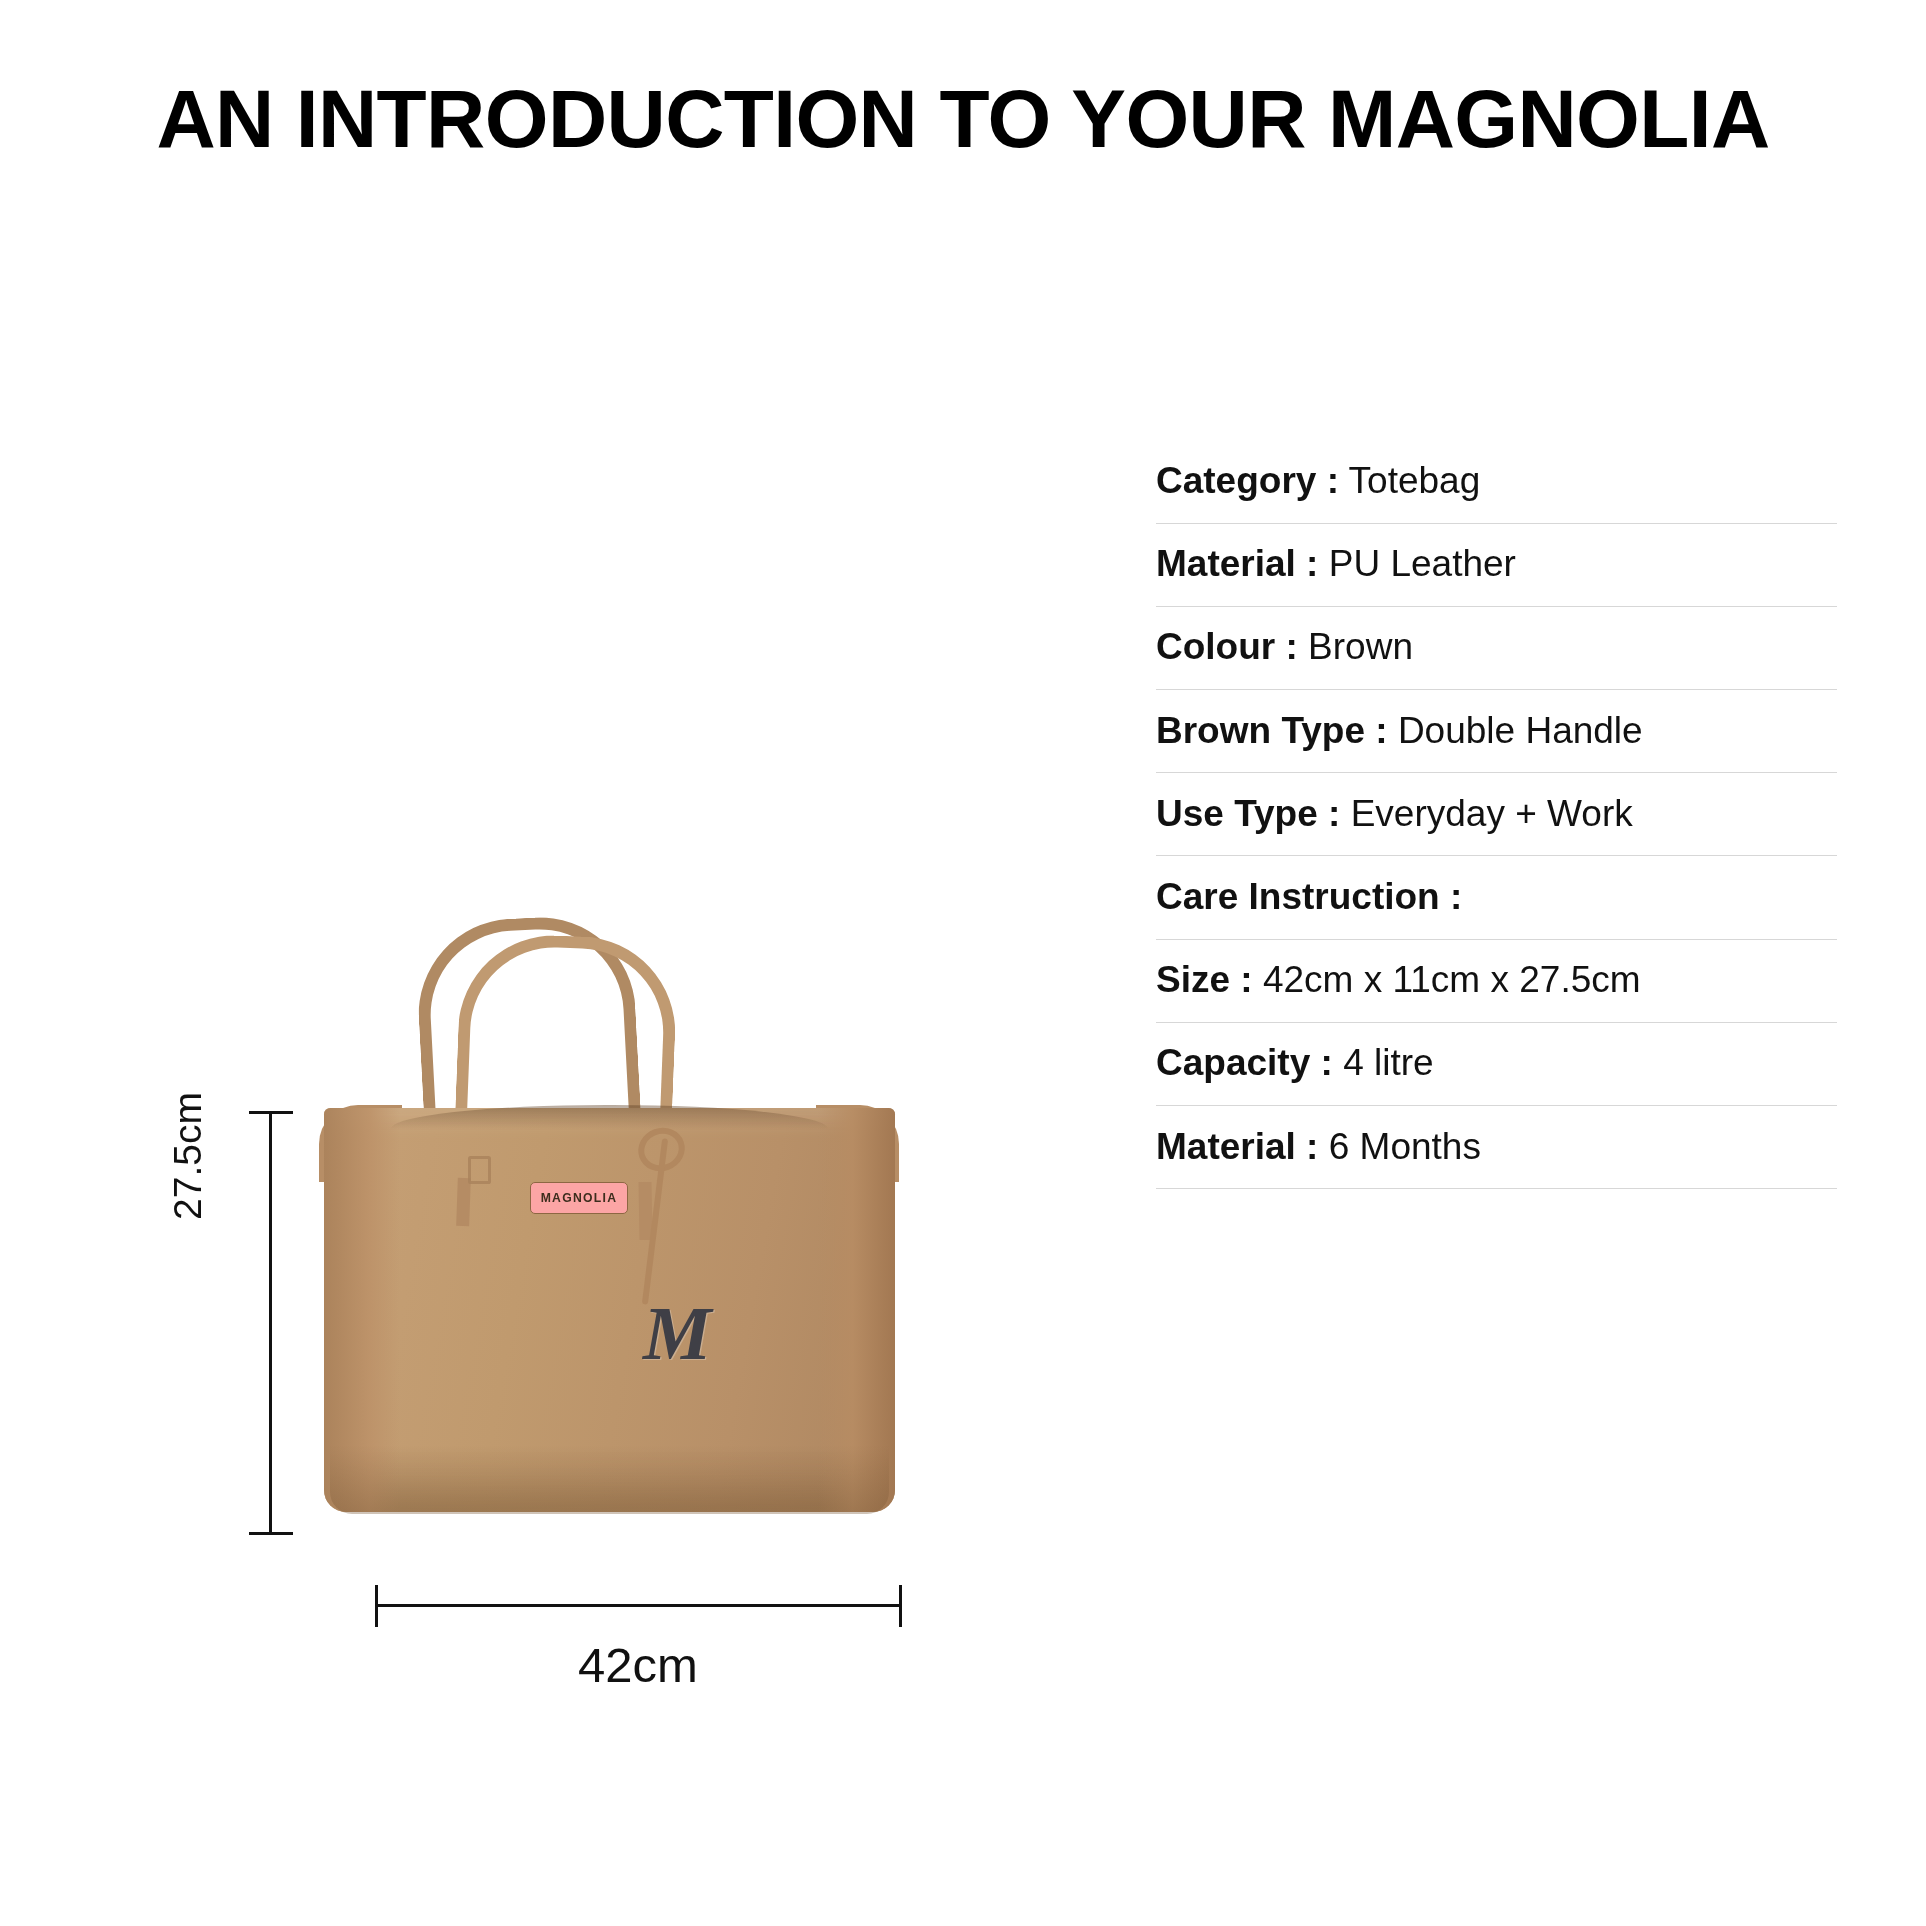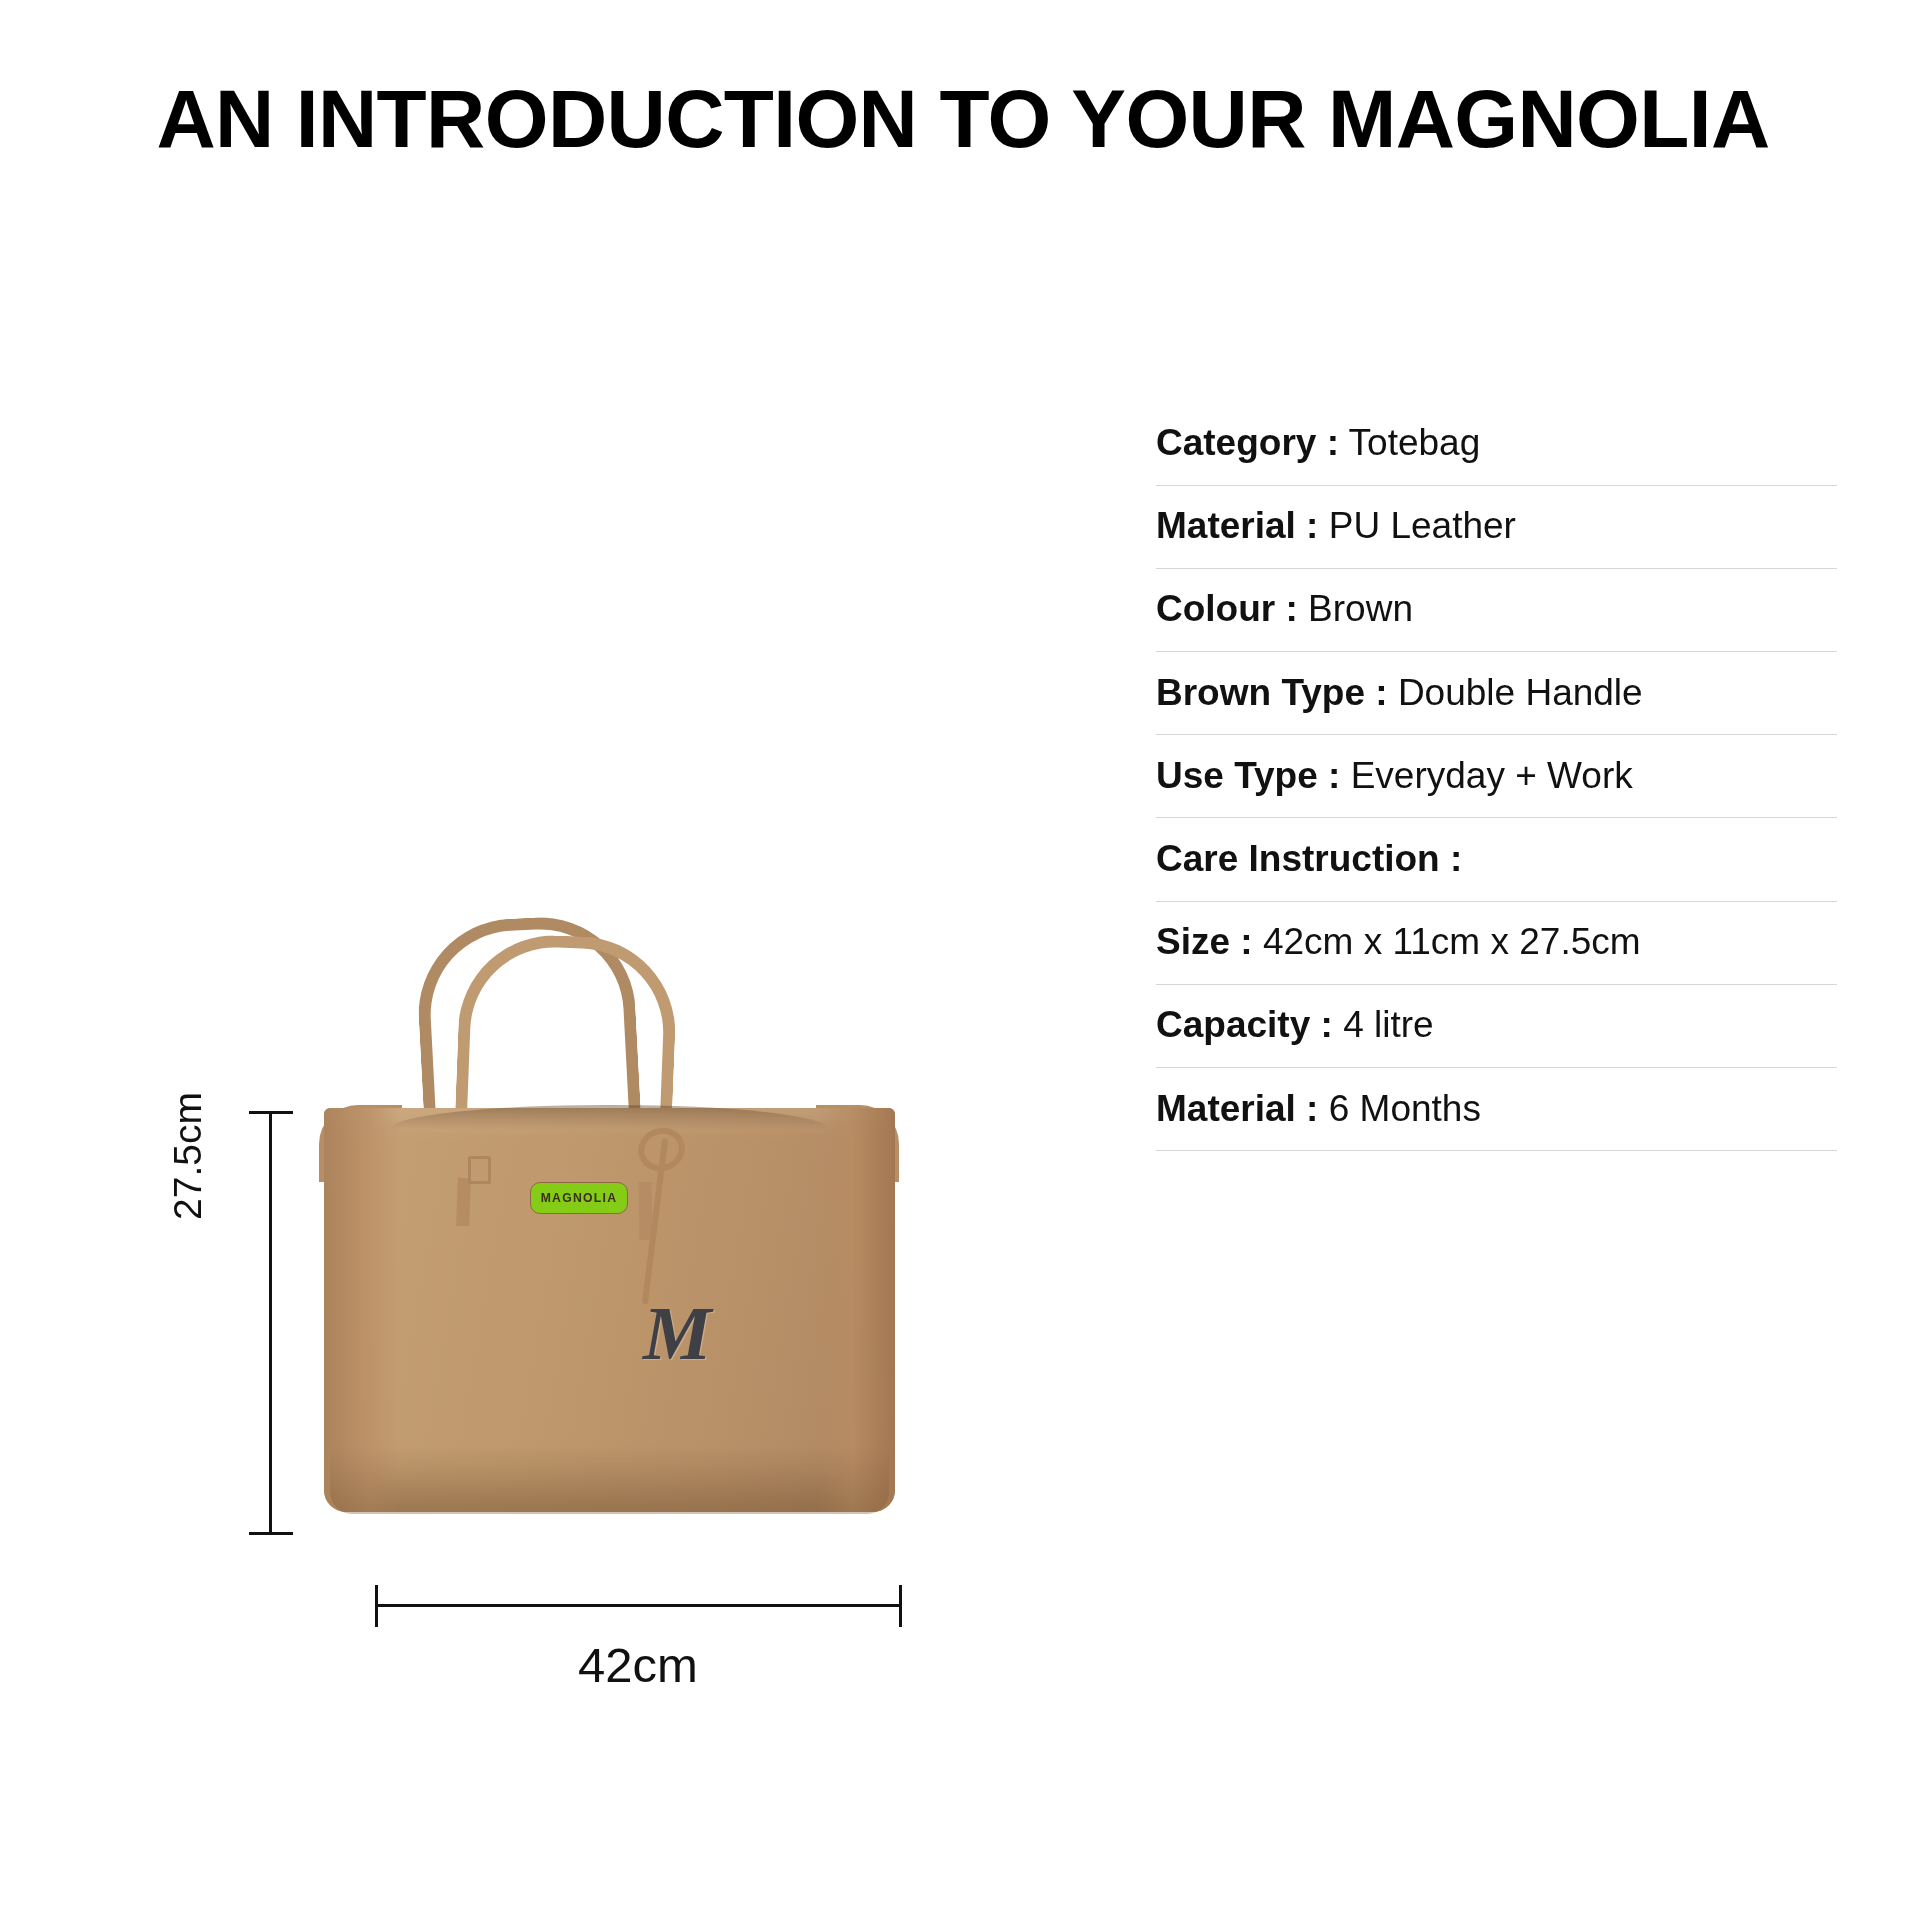--- a/index.html
+++ b/index.html
@@ -237,23 +237,23 @@
     opacity: .8;
   }
 
   
   .brand-plate {
     position: absolute;
     left: 235px;
     top: 270px;
     width: 96px;
     height: 29.5px;
-    background: #84cc16;
+    background: #fca5a5;
     border: 1.9px solid #8d6743;
-    border-radius: 10px;
+    border-radius: 5px;
     display: flex;
     align-items: center;
     justify-content: center;
     font-size: 12.2px;
     letter-spacing: 1.3px;
     color: #3c2d1d;
     font-weight: bold;
   }
 
   
@@ -289,21 +289,21 @@
     font-style: italic;
     font-weight: bold;
     line-height: 1;
     text-shadow: 1.3px 1.3px 0 rgba(255,255,255,.25);
   }
 
   
   .spec-table {
     position: absolute;
     left: 1156px;
-    top: 419px;
+    top: 457px;
     width: 681px;
   }
   .spec-row {
     padding: 16.7px 0 16.7px 0;
     border-bottom: 1.3px solid #d7d7d7;
     font-size: 37px;
     line-height: 1.32;
     color: #111111;
   }
   .spec-row:first-child {

